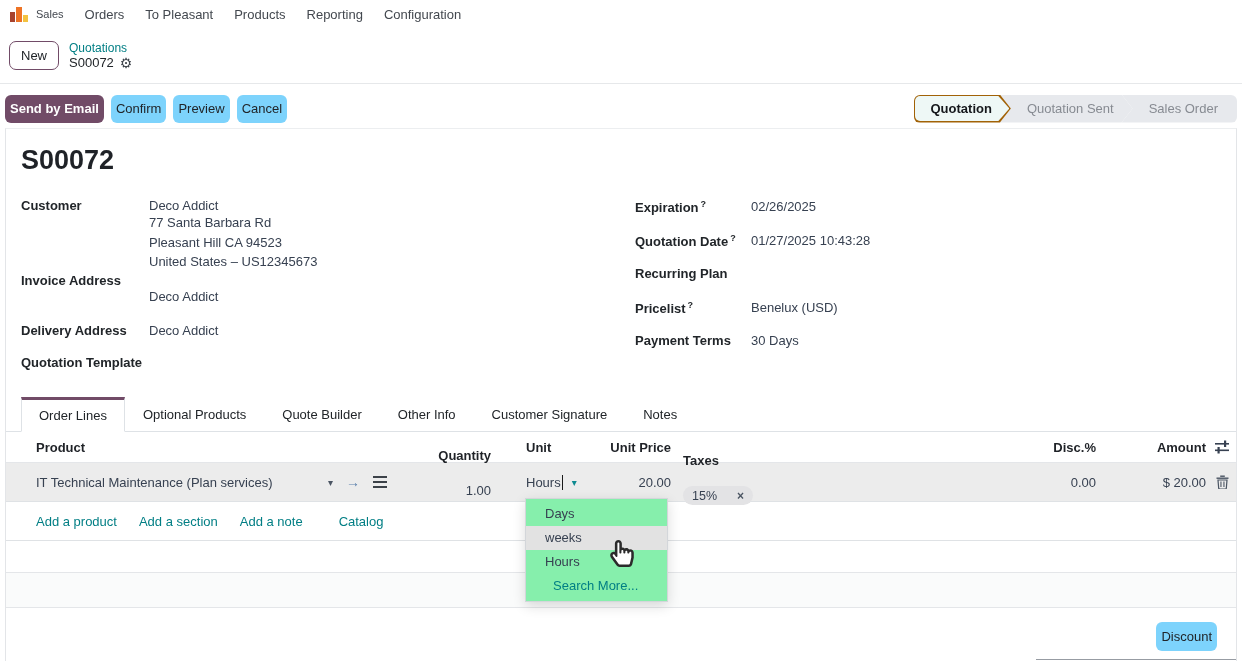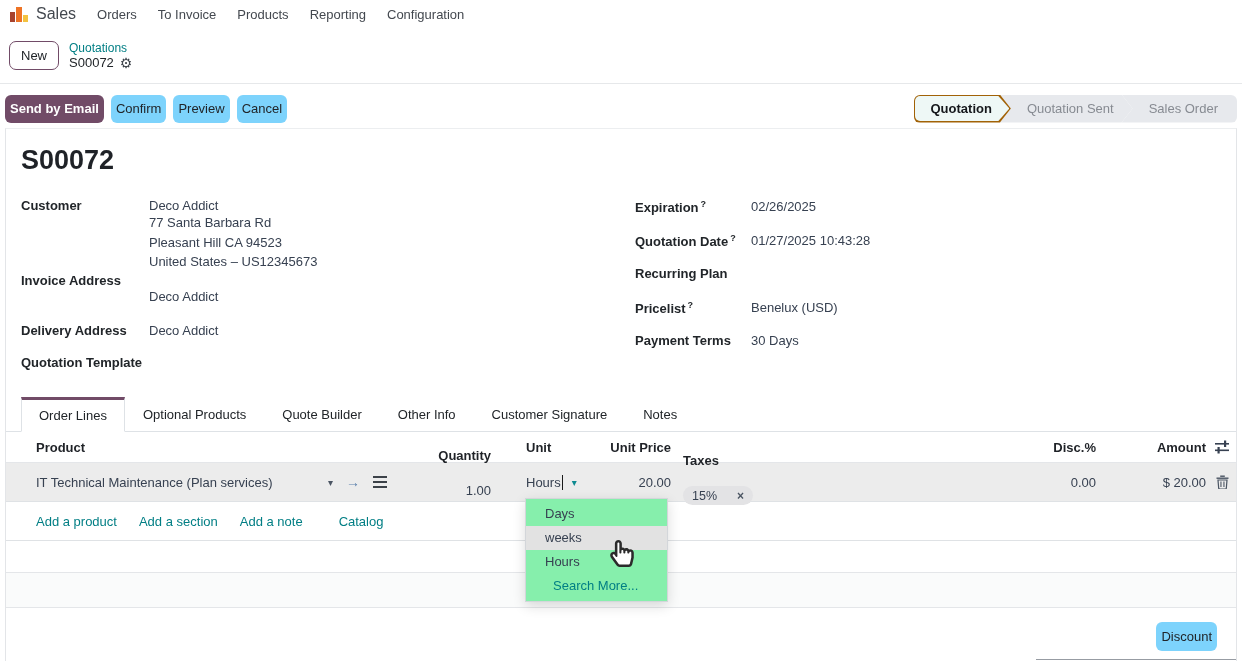--- a/index.html
+++ b/index.html
@@ -10,21 +10,21 @@
     font-size: 13px;
     color: #374151;
     background: #fff;
     overflow: hidden;
   }
 
   
   .topnav { position:absolute; top:0; left:0; right:0; height:28px;
             display:flex; align-items:center; padding-left:10px; gap:21px; }
   .brand { display:flex; align-items:center; gap:8px; cursor:pointer; }
-  .brand-name { font-size:16px; color:#43484f; }
+  .brand-name { font-size:11px; color:#43484f; }
   .nav-item { font-size:13px; color:#43484f; cursor:pointer; }
 
   
   .crumb-row { position:absolute; top:41px; left:9px; display:flex; gap:10px; align-items:center; }
   .btn-new { border:1px solid #714B67; border-radius:7px; background:#fff;
              height:29px; padding:0 11px; font-size:13px; color:#212529;
              display:inline-flex; align-items:center; cursor:pointer;
              font-family:"Liberation Sans",sans-serif; }
   .crumbs { display:flex; flex-direction:column; line-height:1.2; }
   .crumb-parent { color:#017e84; font-size:12px; cursor:pointer; }
@@ -139,21 +139,21 @@
     <span>
       <svg width="18" height="16" viewBox="0 0 18 16">
         <rect x="0" y="6" width="5" height="10" fill="#a8432e"></rect>
         <rect x="6" y="1" width="6" height="15" fill="#ee7325"></rect>
         <rect x="13" y="9" width="5" height="7" fill="#f3c240"></rect>
       </svg>
     </span>
     <span class="brand-name">Sales</span>
   </div>
   <span class="nav-item">Orders</span>
-  <span class="nav-item">To Invoice</span>
+  <span class="nav-item">To Pleasant</span>
   <span class="nav-item">Products</span>
   <span class="nav-item">Reporting</span>
   <span class="nav-item">Configuration</span>
 </div>
 
 <div class="crumb-row">
   <button class="btn-new">New</button>
   <div class="crumbs">
     <span class="crumb-parent">Quotations</span>
     <span class="crumb-current">

